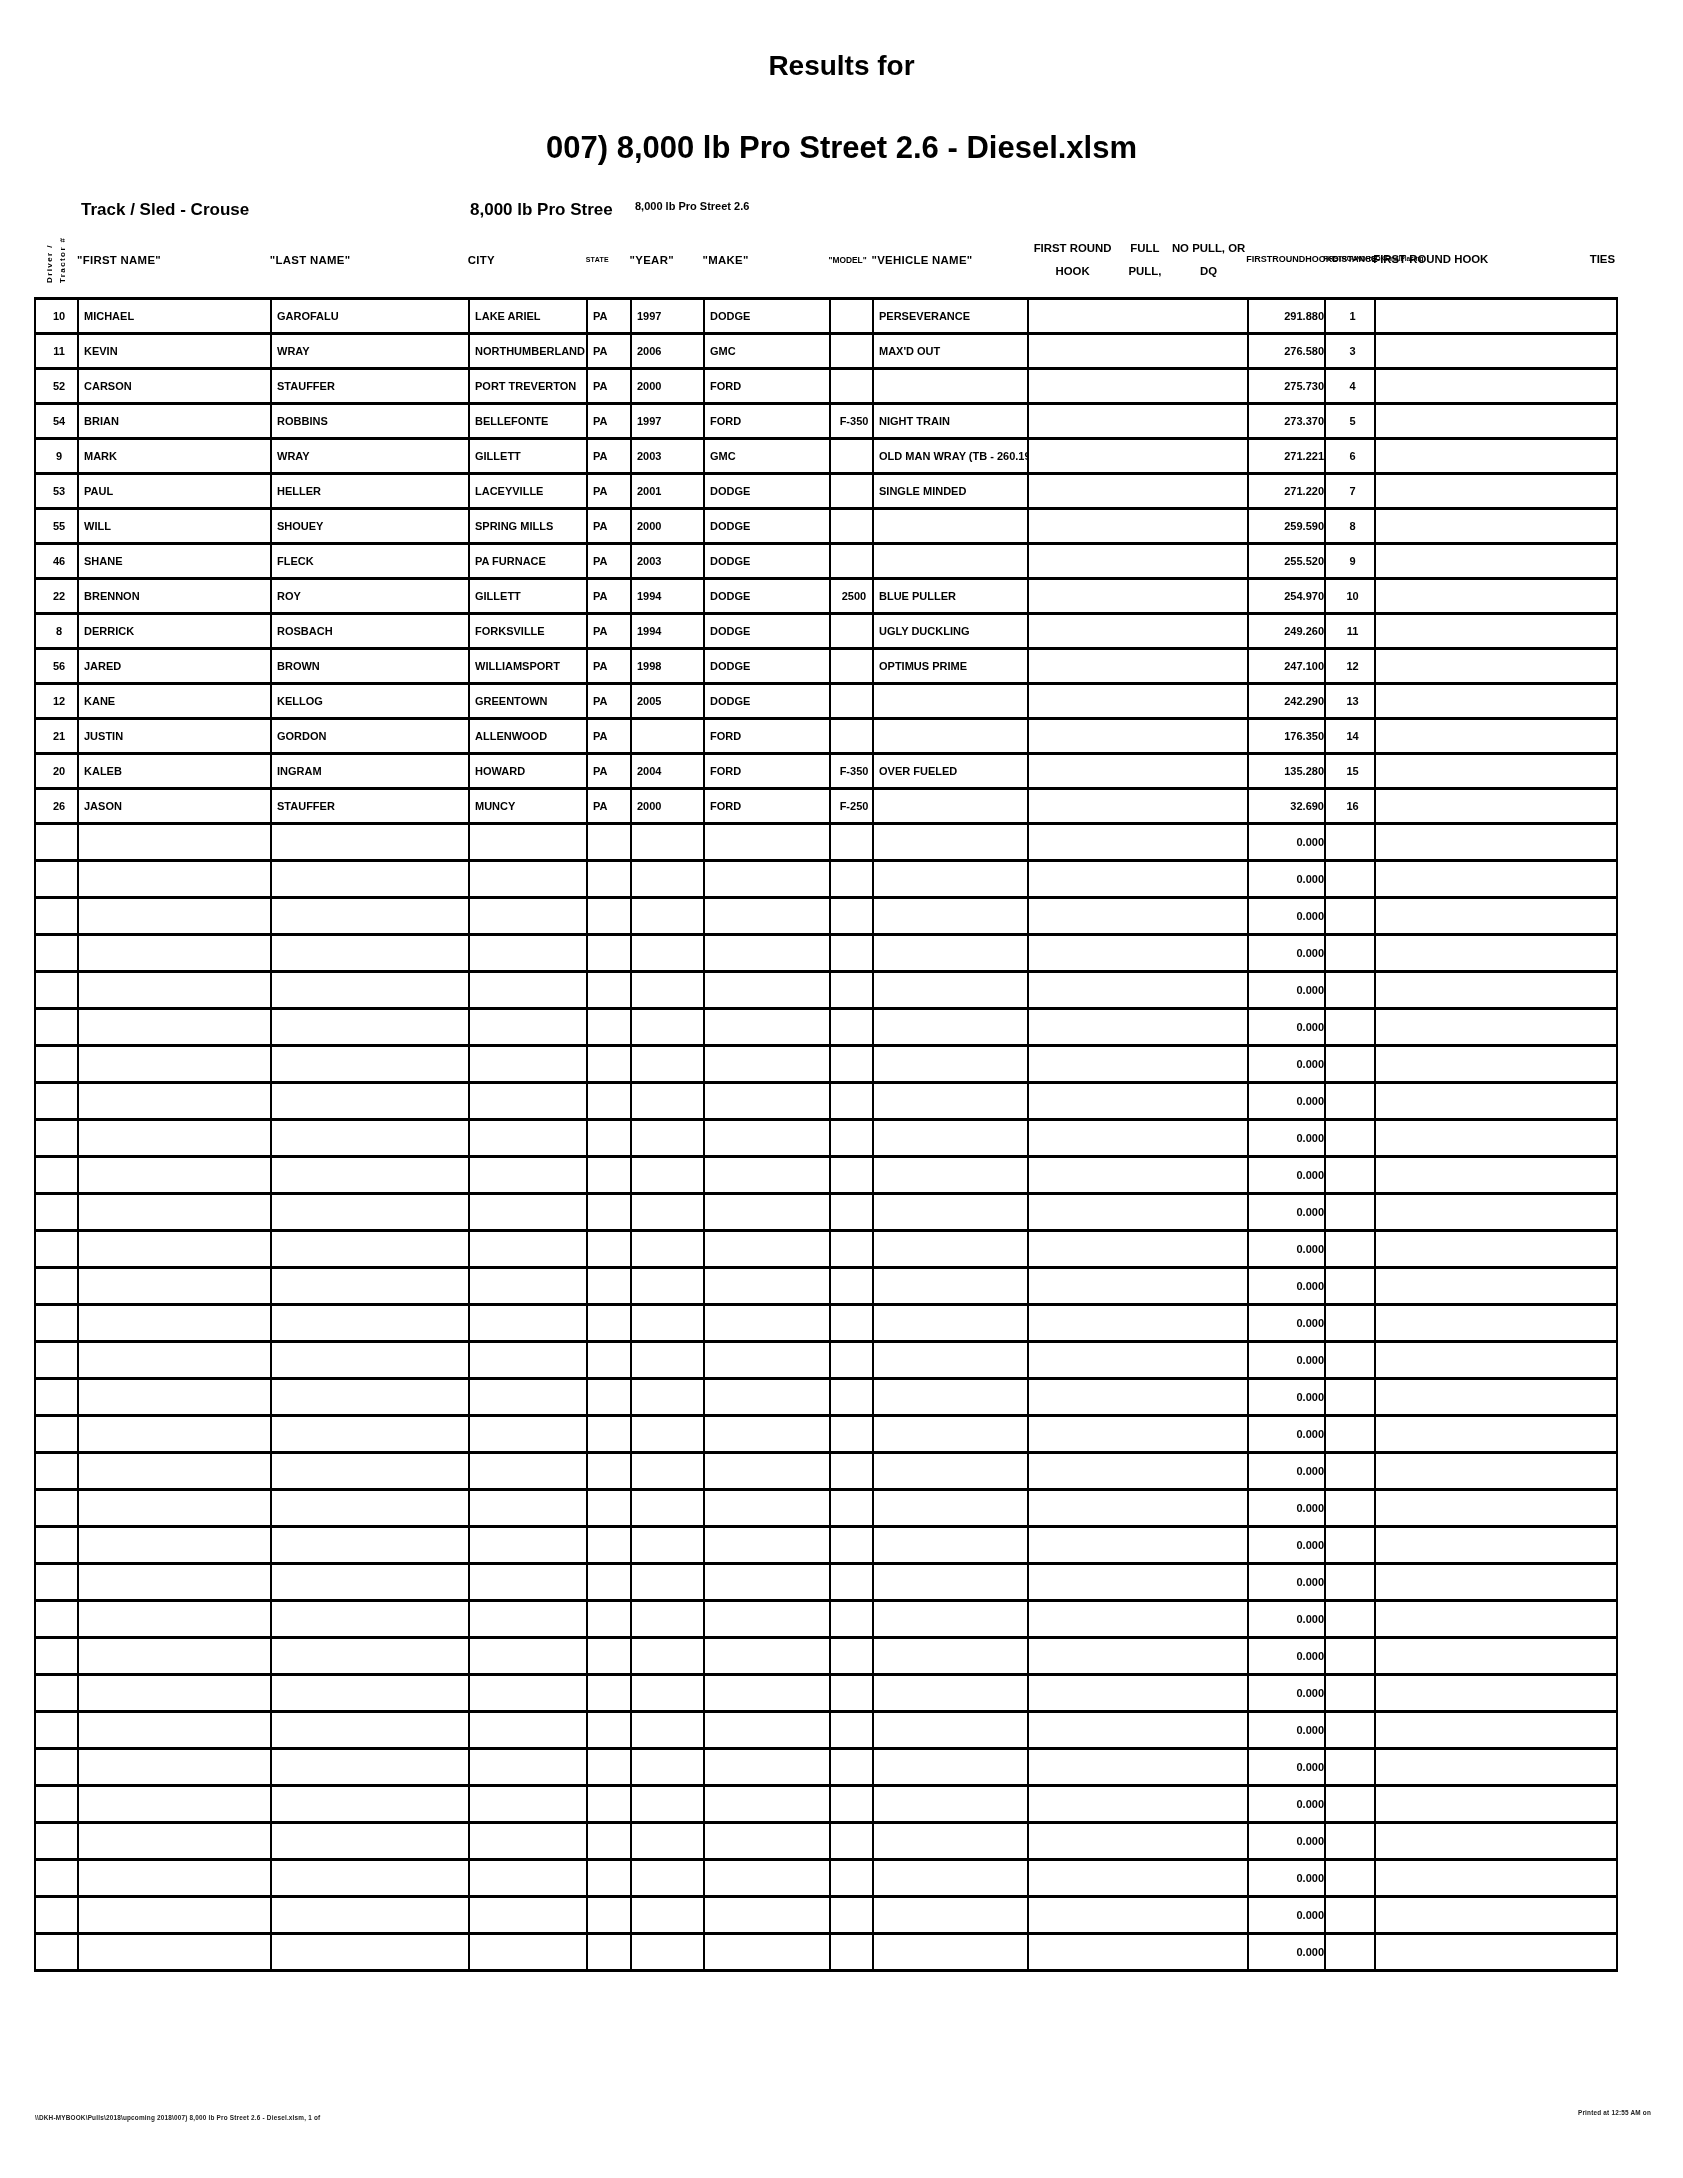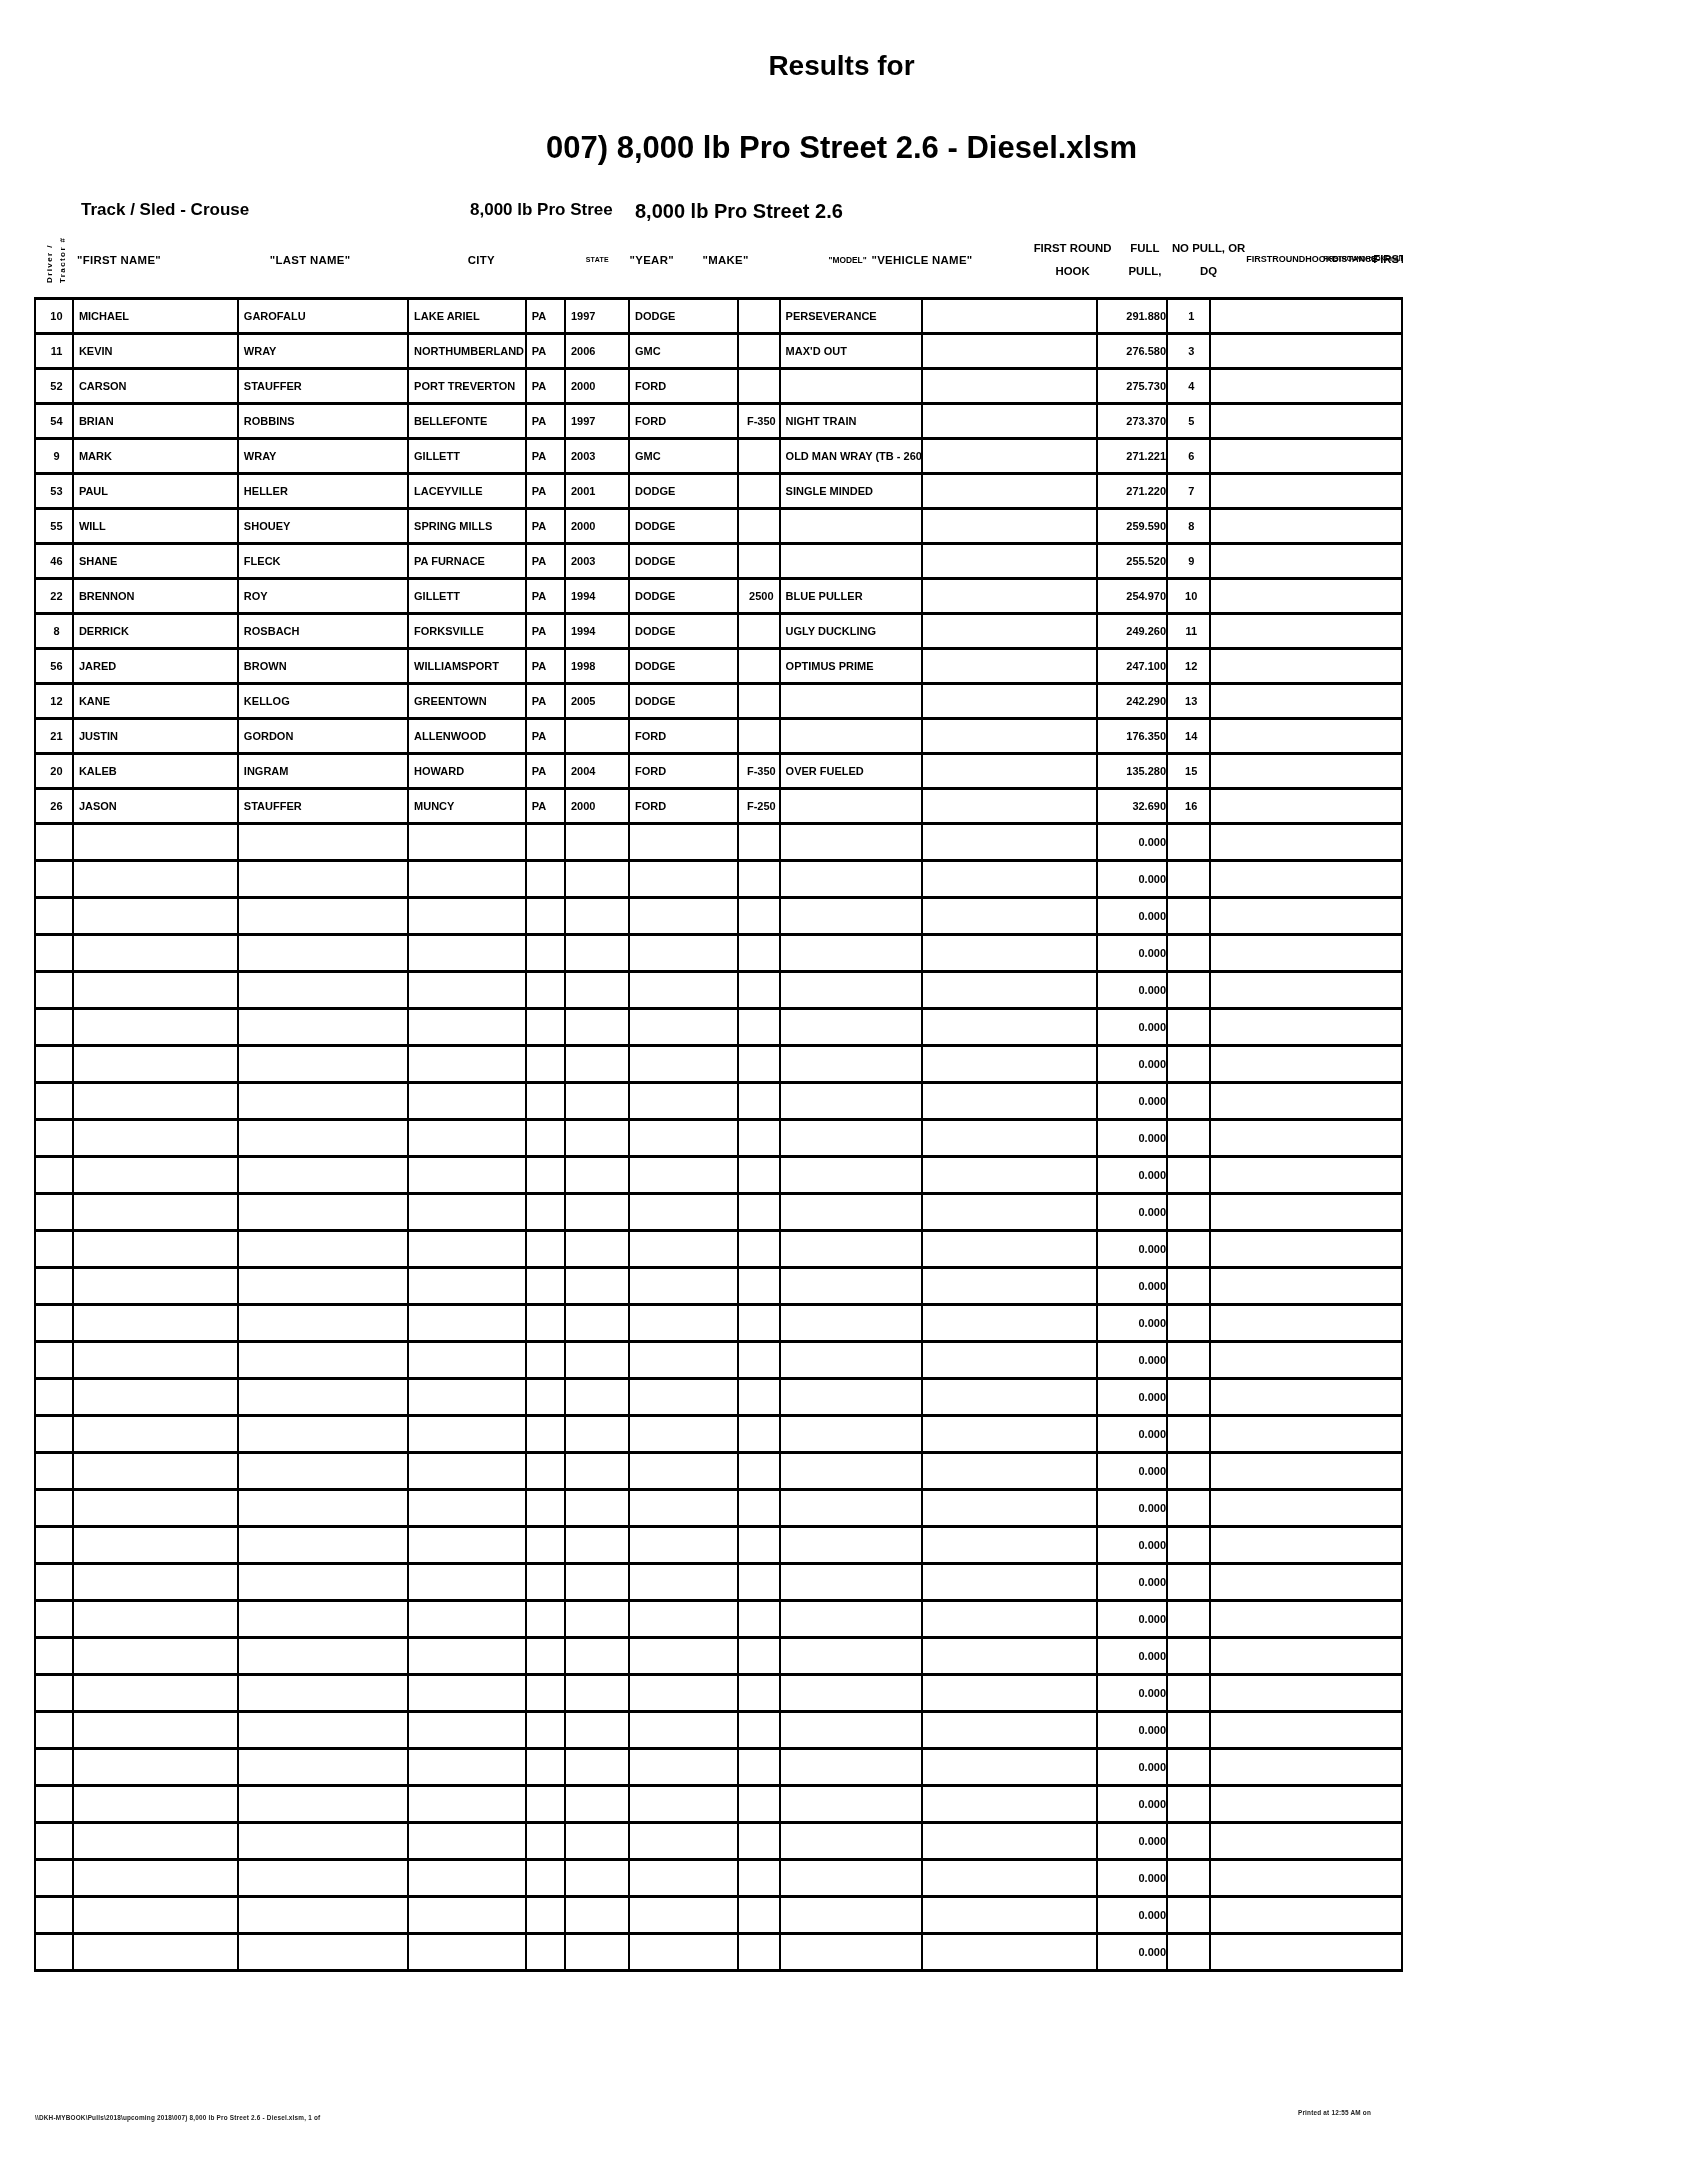--- a/index.html
+++ b/index.html
@@ -1,30 +1,30 @@
 <!DOCTYPE html>
 <html><head>
 <meta charset="utf-8">
 <style>
   html,body{margin:0;padding:0;background:#fff;}
-  .page{position:relative;width:1403px;height:2178px;background:#fff;overflow:hidden;
+  .page{position:relative;width:1683px;height:2178px;background:#fff;overflow:hidden;
         font-family:"Liberation Sans","DejaVu Sans",sans-serif;color:#000;text-decoration:underline;}
 
   
   .title1{position:absolute;top:50px;left:0;width:1683px;text-align:center;
           font-size:28px;font-weight:bold;}
   .title2{position:absolute;top:102px;left:0;width:1683px;text-align:center;
           font-size:31px;font-weight:bold;margin-top:28px;}
 
   
   .info-track{position:absolute;top:200px;left:81px;font-size:17px;font-weight:bold;white-space:nowrap;}
   .info-class-left{position:absolute;top:200px;left:470px;width:162px;overflow:hidden;
           font-size:17px;font-weight:bold;white-space:nowrap;}
   .info-class-right{position:absolute;top:200px;left:635px;width:235px;overflow:hidden;
-          font-size:20px;font-weight:bold;white-space:nowrap;}
+          font-size:11px;font-weight:bold;white-space:nowrap;}
 
   
   .header-band{position:absolute;top:222px;left:34px;width:1581px;height:75px;display:flex;}
   .hcell{display:flex;align-items:center;justify-content:space-between;
          box-sizing:border-box;font-weight:bold;text-align:center;}
   .hcell .hline{display:block;}
   .h-main{font-size:11.4px;letter-spacing:0.3px;}
   .h-small{font-size:7px;letter-spacing:0.3px;}
   .h-model{font-size:8.4px;}
   .h-fullpull .hline{font-size:11.4px;line-height:1.95;}

